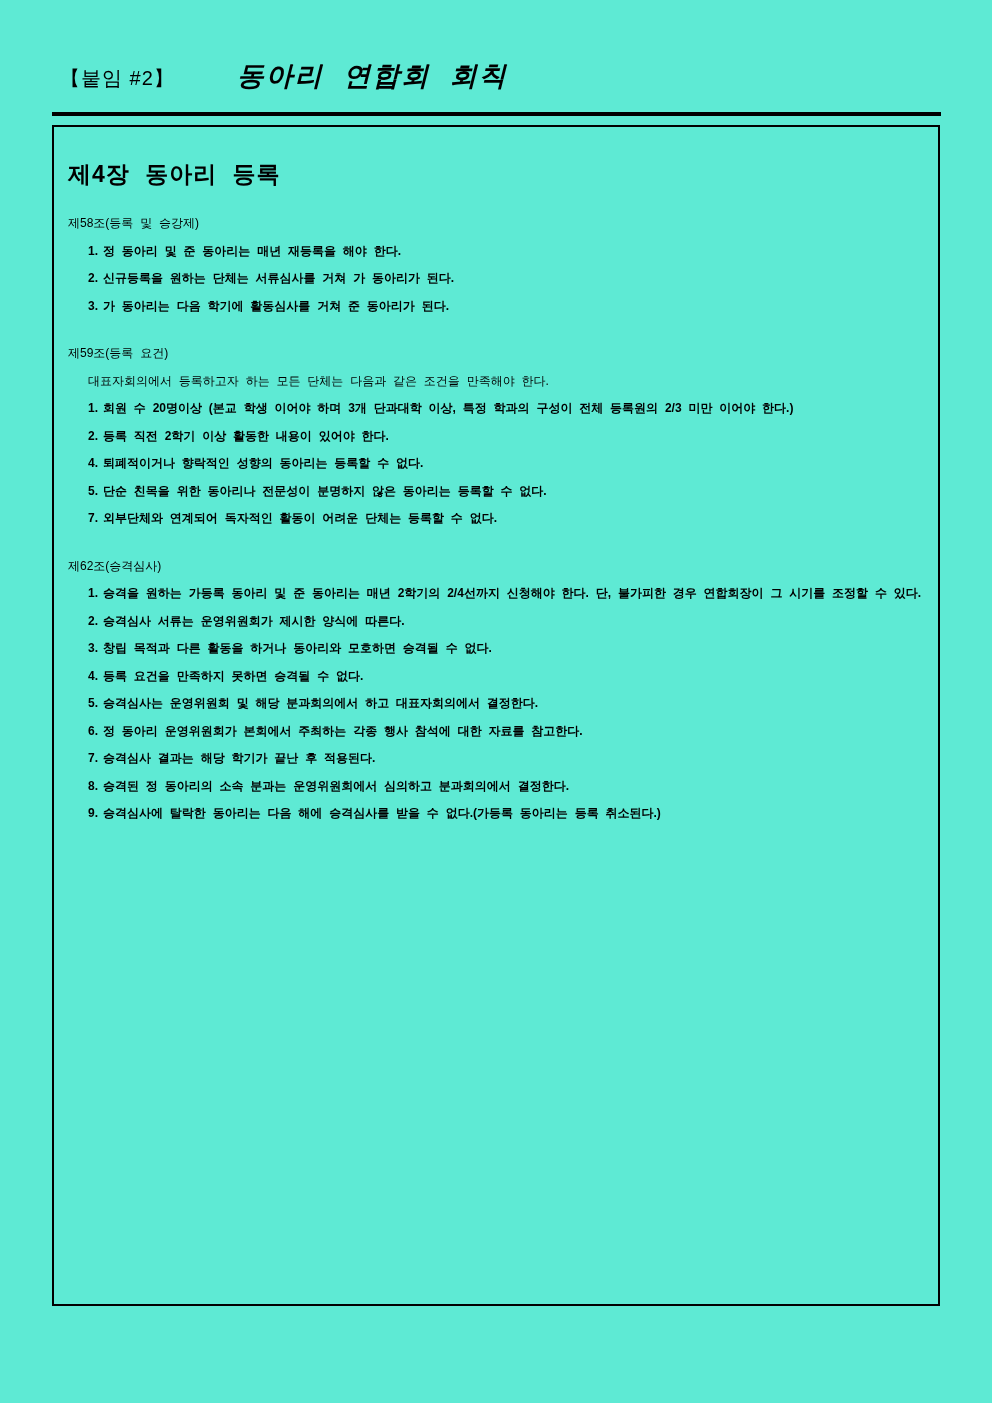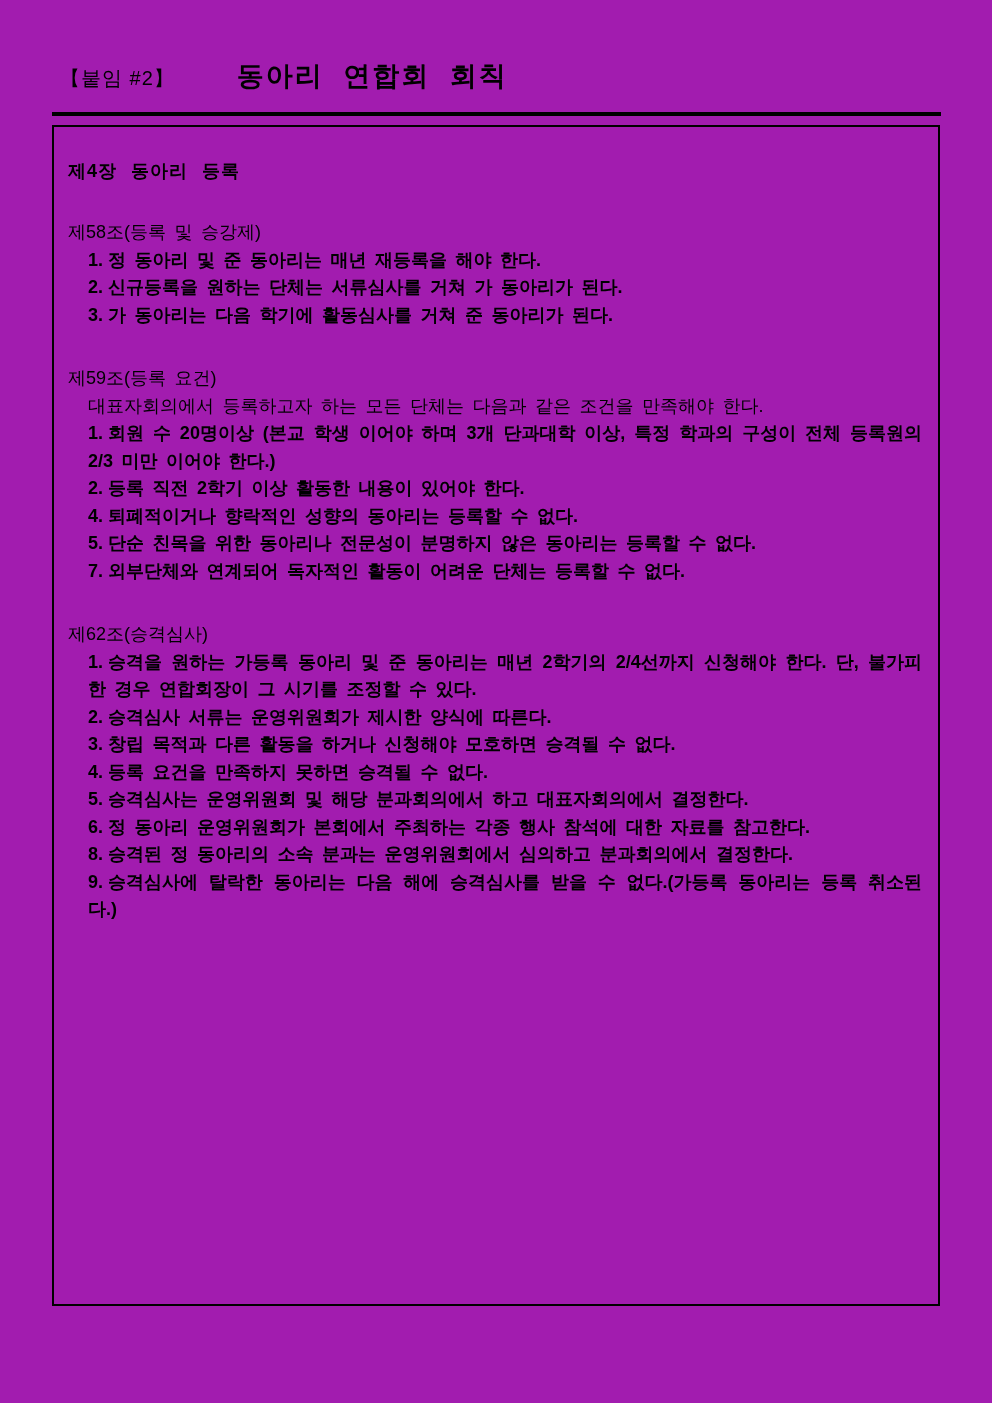--- a/index.html
+++ b/index.html
@@ -6,21 +6,21 @@
     margin: 0;
     padding: 0;
     background: #ffffff;
     color: #000000;
     font-family: "Liberation Sans", "DejaVu Sans", sans-serif;
   }
   .page {
     position: relative;
     width: 992px;
     height: 1403px;
-    background: #a21caf;
+    background: #5eead4;
     overflow: hidden;
   }
   .header-row {
     position: absolute;
     top: 58px;
     left: 60px;
     right: 52px;
     display: flex;
     align-items: baseline;
     white-space: nowrap;
@@ -28,48 +28,49 @@
   .attachment-label {
     font-size: 20px;
     letter-spacing: 1px;
   }
   .doc-title {
     font-size: 27px;
     font-weight: 600;
     margin-left: 62px;
     letter-spacing: 2px;
     word-spacing: 10px;
+    font-style: italic;
   }
   .header-rule {
     position: absolute;
     top: 112px;
     left: 52px;
     width: 889px;
     height: 4px;
     background: #000000;
   }
   .doc-box {
     position: absolute;
     top: 125px;
     left: 52px;
     width: 888px;
     height: 1181px;
     box-sizing: border-box;
     border: 2px solid #000000;
     padding: 32px 16px 0 14px;
   }
   .chapter-title {
-    font-size: 18px;
+    font-size: 23px;
     font-weight: bold;
     letter-spacing: 1px;
     word-spacing: 8px;
   }
   .section {
-    margin-top: 36px;
-    font-size: 18px;
+    margin-top: 20px;
+    font-size: 12px;
     line-height: 27.5px;
     word-spacing: 3.5px;
   }
   .section-heading {
     text-align: left;
   }
   .section-intro {
     margin-left: 20px;
   }
   .items {
@@ -118,24 +119,25 @@
         <div class="item"><span class="item-num">5.</span><span>단순 친목을 위한 동아리나 전문성이 분명하지 않은 동아리는 등록할 수 없다.</span></div>
         <div class="item"><span class="item-num">7.</span><span>외부단체와 연계되어 독자적인 활동이 어려운 단체는 등록할 수 없다.</span></div>
       </div>
     </div>
 
     <div class="section">
       <div class="section-heading">제62조(승격심사)</div>
       <div class="items">
         <div class="item"><span class="item-num">1.</span><span>승격을 원하는 가등록 동아리 및 준 동아리는 매년 2학기의 2/4선까지 신청해야 한다. 단, 불가피한 경우 연합회장이 그 시기를 조정할 수 있다.</span></div>
         <div class="item"><span class="item-num">2.</span><span>승격심사 서류는 운영위원회가 제시한 양식에 따른다.</span></div>
-        <div class="item"><span class="item-num">3.</span><span>창립 목적과 다른 활동을 하거나 신청해야 모호하면 승격될 수 없다.</span></div>
+        <div class="item"><span class="item-num">3.</span><span>창립 목적과 다른 활동을 하거나 동아리와 모호하면 승격될 수 없다.</span></div>
         <div class="item"><span class="item-num">4.</span><span>등록 요건을 만족하지 못하면 승격될 수 없다.</span></div>
         <div class="item"><span class="item-num">5.</span><span>승격심사는 운영위원회 및 해당 분과회의에서 하고 대표자회의에서 결정한다.</span></div>
         <div class="item"><span class="item-num">6.</span><span>정 동아리 운영위원회가 본회에서 주최하는 각종 행사 참석에 대한 자료를 참고한다.</span></div>
+        <div class="item"><span class="item-num">7.</span><span>승격심사 결과는 해당 학기가 끝난 후 적용된다.</span></div>
         <div class="item"><span class="item-num">8.</span><span>승격된 정 동아리의 소속 분과는 운영위원회에서 심의하고 분과회의에서 결정한다.</span></div>
         <div class="item"><span class="item-num">9.</span><span>승격심사에 탈락한 동아리는 다음 해에 승격심사를 받을 수 없다.(가등록 동아리는 등록 취소된다.)</span></div>
       </div>
     </div>
 
   </div>
 
 </div>
 
 </body></html>

